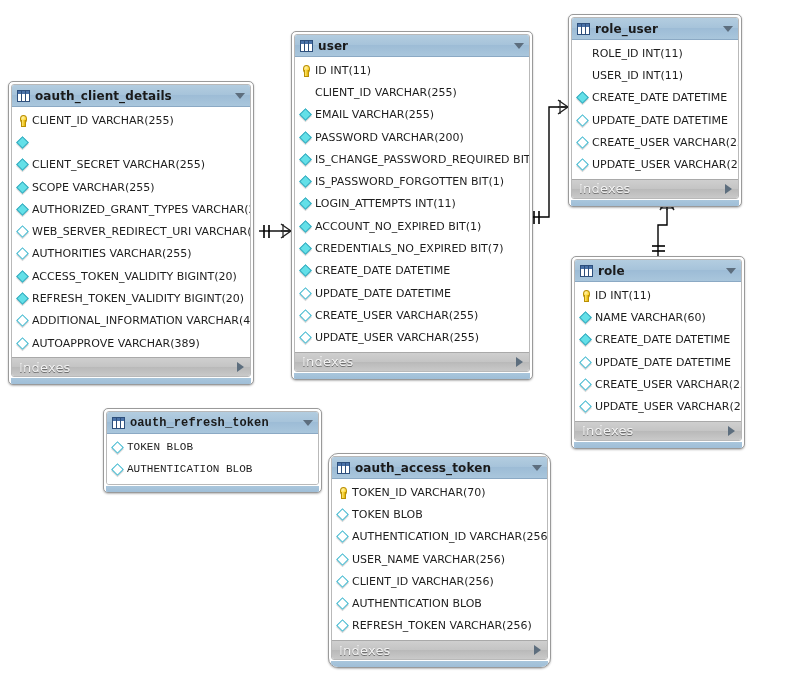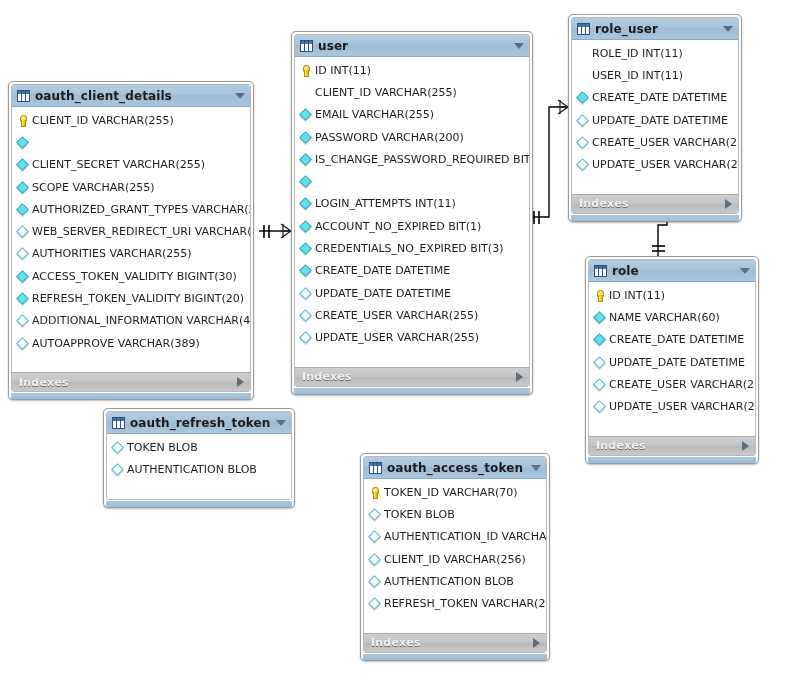--- a/index.html
+++ b/index.html
@@ -67,21 +67,21 @@
     flex: 0 0 auto;
     width: 0; height: 0;
     margin-left: 6px;
     border-left: 5px solid transparent;
     border-right: 5px solid transparent;
     border-top: 6px solid #5d6e7e;
   }
 
   .cols {
     background: #ffffff;
-    padding: 2px 0 18px 0;
+    padding: 2px 0 3px 0;
   }
   .col {
     display: flex;
     align-items: center;
     height: 22.3px;
     padding: 0 4px 0 4px;
     white-space: nowrap;
   }
   .ic {
     flex: 0 0 13px;
@@ -137,22 +137,22 @@
   .idx {
     display: flex;
     align-items: center;
     height: 19px;
     padding: 0 6px 0 7px;
     background: linear-gradient(to bottom, #cfcfcf 0%, #c4c4c4 50%, #b9b9b9 51%, #c9c9c9 100%);
     border-top: 1px solid #a9a9a9;
   }
   .idx-label {
     flex: 1 1 auto;
-    font-size: 11px;
-    font-weight: bold;
+    font-size: 13px;
+    font-weight: normal;
     color: #f2f2f2;
     text-shadow: 0 1px 0 rgba(90,90,90,.8);
     letter-spacing: .2px;
   }
   .idx-arrow {
     flex: 0 0 auto;
     width: 0; height: 0;
     border-top: 5px solid transparent;
     border-bottom: 5px solid transparent;
     border-left: 7px solid #5d6e7e;
@@ -234,21 +234,21 @@
           <div class="col">
             <span class="ic diamond"></span>
             <span class="cname">WEB_SERVER_REDIRECT_URI VARCHAR(255)</span>
           </div>
           <div class="col">
             <span class="ic diamond"></span>
             <span class="cname">AUTHORITIES VARCHAR(255)</span>
           </div>
           <div class="col">
             <span class="ic diamond-f"></span>
-            <span class="cname">ACCESS_TOKEN_VALIDITY BIGINT(30)</span>
+            <span class="cname">ACCESS_TOKEN_VALIDITY BIGINT(20)</span>
           </div>
           <div class="col">
             <span class="ic diamond-f"></span>
             <span class="cname">REFRESH_TOKEN_VALIDITY BIGINT(20)</span>
           </div>
           <div class="col">
             <span class="ic diamond"></span>
             <span class="cname">ADDITIONAL_INFORMATION VARCHAR(4096)</span>
           </div>
           <div class="col">
@@ -286,32 +286,33 @@
           <div class="col">
             <span class="ic diamond-f"></span>
             <span class="cname">PASSWORD VARCHAR(200)</span>
           </div>
           <div class="col">
             <span class="ic diamond-f"></span>
             <span class="cname">IS_CHANGE_PASSWORD_REQUIRED BIT(1)</span>
           </div>
           <div class="col">
             <span class="ic diamond-f"></span>
+            <span class="cname">IS_PASSWORD_FORGOTTEN BIT(1)</span>
           </div>
           <div class="col">
             <span class="ic diamond-f"></span>
             <span class="cname">LOGIN_ATTEMPTS INT(11)</span>
           </div>
           <div class="col">
             <span class="ic diamond-f"></span>
             <span class="cname">ACCOUNT_NO_EXPIRED BIT(1)</span>
           </div>
           <div class="col">
             <span class="ic diamond-f"></span>
-            <span class="cname">CREDENTIALS_NO_EXPIRED BIT(3)</span>
+            <span class="cname">CREDENTIALS_NO_EXPIRED BIT(7)</span>
           </div>
           <div class="col">
             <span class="ic diamond-f"></span>
             <span class="cname">CREATE_DATE DATETIME</span>
           </div>
           <div class="col">
             <span class="ic diamond"></span>
             <span class="cname">UPDATE_DATE DATETIME</span>
           </div>
           <div class="col">
@@ -363,21 +364,21 @@
             <span class="cname">UPDATE_USER VARCHAR(255)</span>
           </div>
         </div>
         <div class="idx">
           <span class="idx-label">Indexes</span>
           <span class="idx-arrow"></span>
         </div>
       </div>
       <div class="foot"></div>
     </div>
-    <div class="tbl" style="left: 571px; top: 256px; width: 174px; margin-left: 14px;">
+    <div class="tbl" style="left: 571px; top: 256px; width: 174px;">
       <div class="tbl-inner">
         <div class="thead">
           <span class="tbl-icon"></span>
           <span class="tname">role</span>
           <span class="caret"></span>
         </div>
         <div class="cols">
           <div class="col">
             <span class="ic key"></span>
             <span class="cname">ID INT(11)</span>
@@ -403,59 +404,63 @@
             <span class="cname">UPDATE_USER VARCHAR(255)</span>
           </div>
         </div>
         <div class="idx">
           <span class="idx-label">Indexes</span>
           <span class="idx-arrow"></span>
         </div>
       </div>
       <div class="foot"></div>
     </div>
-    <div class="tbl" style="left: 103px; top: 408px; width: 192px;">
+    <div class="tbl" style="left: 103px; top: 408px; width: 219px; font-family: Liberation Mono, monospace;">
       <div class="tbl-inner">
         <div class="thead">
           <span class="tbl-icon"></span>
           <span class="tname">oauth_refresh_token</span>
           <span class="caret"></span>
         </div>
         <div class="cols">
           <div class="col">
             <span class="ic diamond"></span>
             <span class="cname">TOKEN BLOB</span>
           </div>
           <div class="col">
             <span class="ic diamond"></span>
             <span class="cname">AUTHENTICATION BLOB</span>
           </div>
         </div>
       </div>
       <div class="foot"></div>
     </div>
-    <div class="tbl" style="left: 360px; top: 453px; width: 190px;">
+    <div class="tbl" style="left: 328px; top: 453px; width: 223px; border-radius: 10px;">
       <div class="tbl-inner">
         <div class="thead">
           <span class="tbl-icon"></span>
           <span class="tname">oauth_access_token</span>
           <span class="caret"></span>
         </div>
         <div class="cols">
           <div class="col">
             <span class="ic key"></span>
             <span class="cname">TOKEN_ID VARCHAR(70)</span>
           </div>
           <div class="col">
             <span class="ic diamond"></span>
             <span class="cname">TOKEN BLOB</span>
           </div>
           <div class="col">
             <span class="ic diamond"></span>
             <span class="cname">AUTHENTICATION_ID VARCHAR(256)</span>
+          </div>
+          <div class="col">
+            <span class="ic diamond"></span>
+            <span class="cname">USER_NAME VARCHAR(256)</span>
           </div>
           <div class="col">
             <span class="ic diamond"></span>
             <span class="cname">CLIENT_ID VARCHAR(256)</span>
           </div>
           <div class="col">
             <span class="ic diamond"></span>
             <span class="cname">AUTHENTICATION BLOB</span>
           </div>
           <div class="col">

